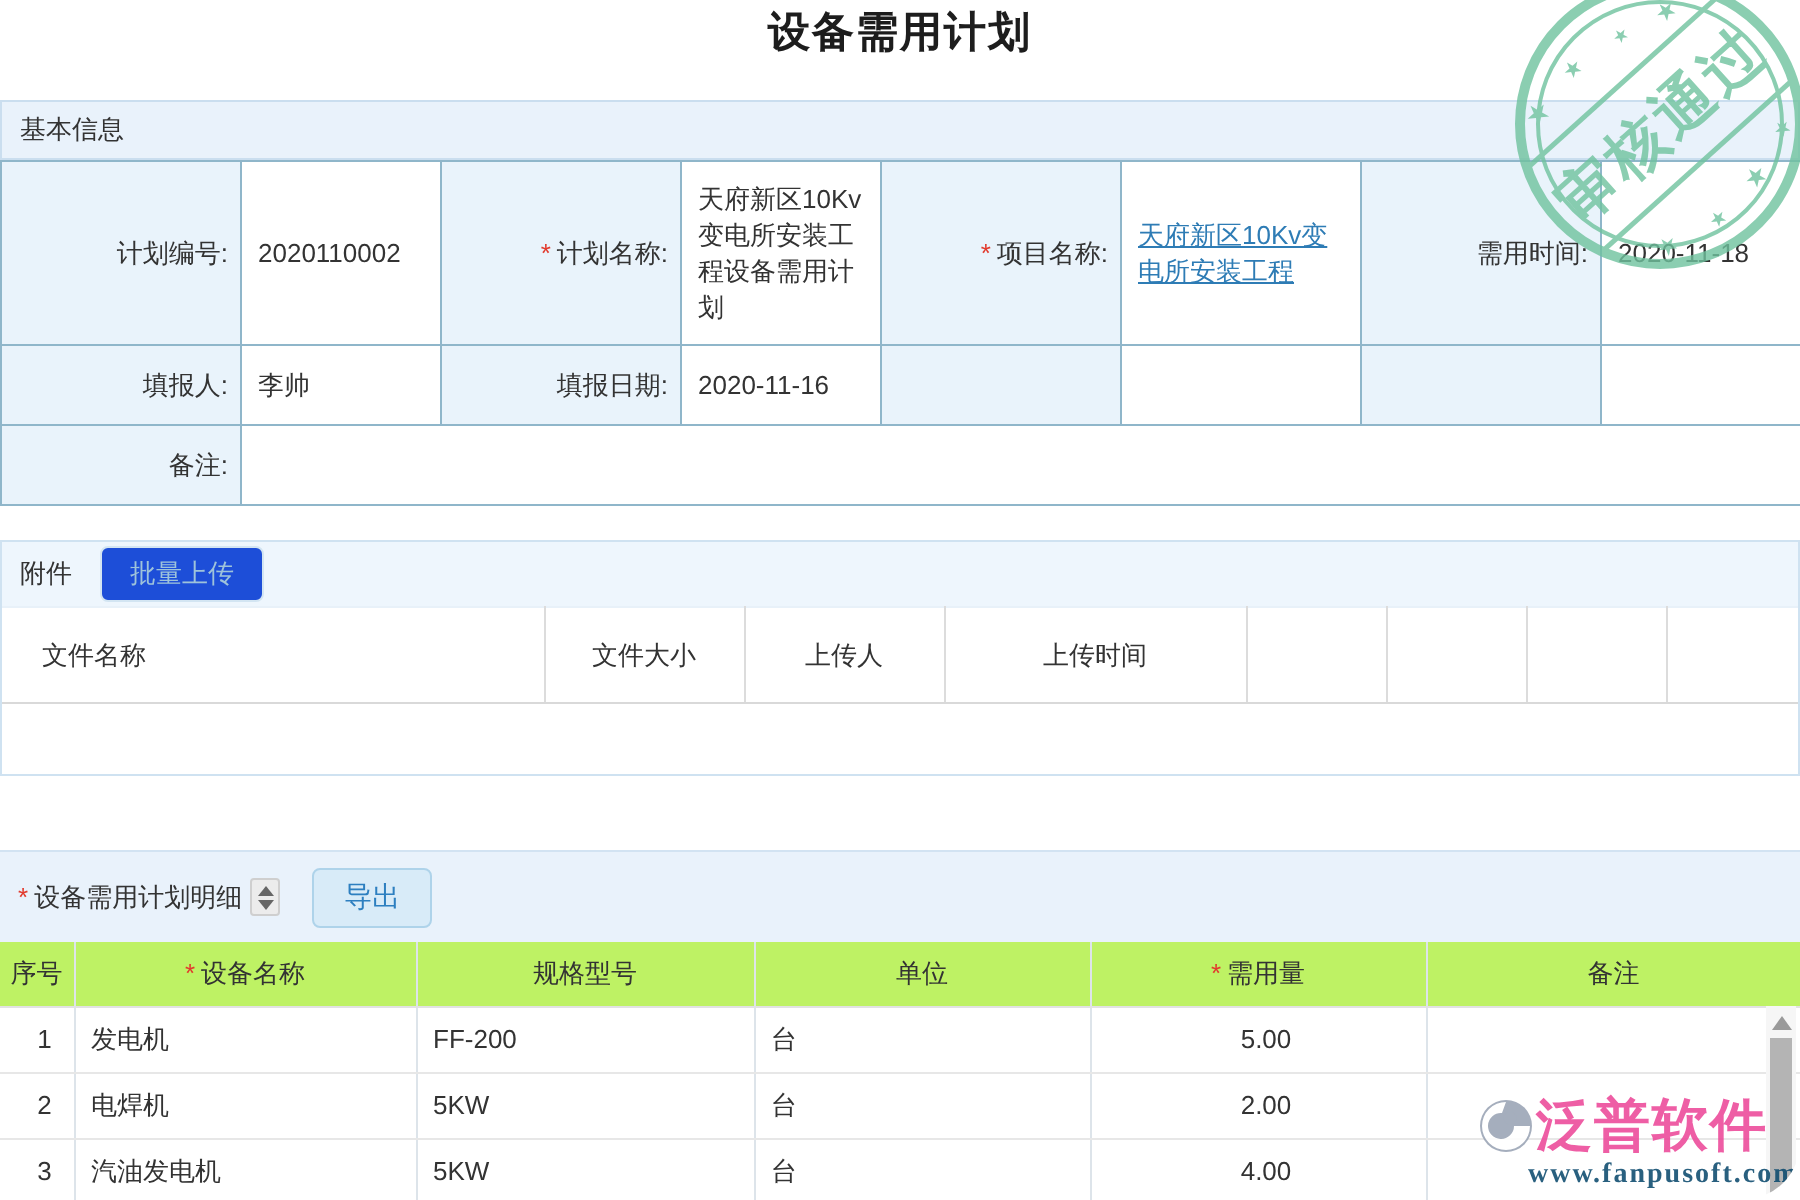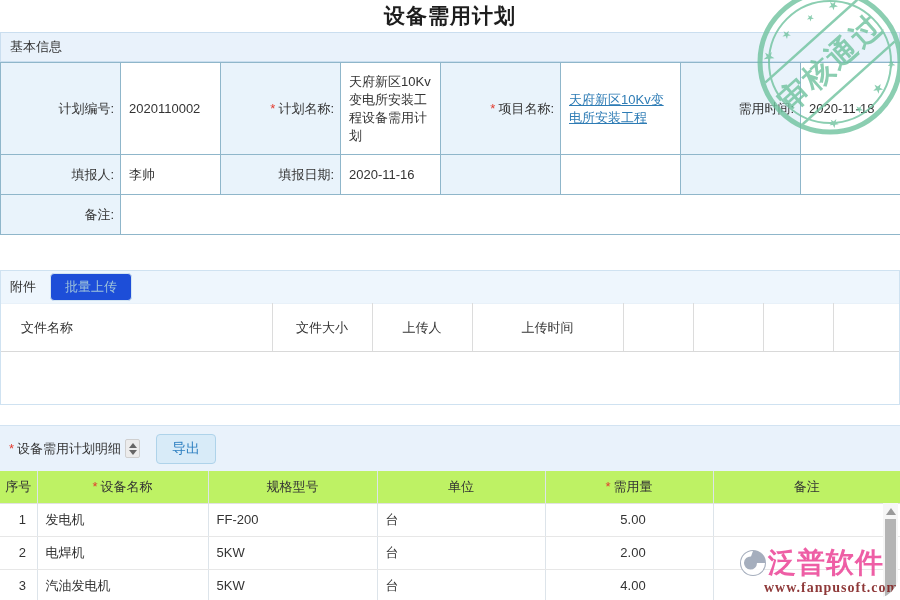--- a/index.html
+++ b/index.html
@@ -9,31 +9,31 @@
 
   
   .page-title { position:absolute; top:2px; left:0; right:0; text-align:center;
     font-size:21px; font-weight:bold; color:#1d1d1d; letter-spacing:1px; }
 
   
   .section-bar { background:#e9f2fb; border:1px solid #cadeef; height:30px; line-height:28px;
     padding-left:9px; font-size:13px; color:#333; }
 
   
-  .basic { position:absolute; top:32px; left:0; width:900px; }
+  .basic { position:absolute; top:50px; left:0; width:900px; }
   table.form-table { width:900px; border-collapse:collapse; table-layout:fixed; font-size:13px; }
   table.form-table td { border:1px solid #8fb6ca; vertical-align:middle; overflow:hidden; }
   td.lbl { background:#e9f3fb; text-align:right; padding:4px 6px 4px 2px; color:#333; }
   td.val { background:#fff; text-align:left; padding:4px 6px 4px 8px; color:#333; }
   tr.r1 { height:92px; } tr.r2 { height:40px;padding-left:28px; } tr.r3 { height:40px; }
   .req { color:#e23b2e; margin-right:3px; }
   a.link { color:#2e7cb5; text-decoration:underline; cursor:pointer; }
 
   
-  .attach { position:absolute; top:270px; left:0; width:900px; height:135px;
+  .attach { position:absolute; top:270px; left:0; width:900px; height:118px;
     border:1px solid #cfe2f1; background:#fff; }
   .attach-bar { height:32px; background:#eef6fd; display:flex; align-items:center; padding-left:9px; }
   .attach-title { font-size:13px; color:#333; }
   .btn-upload { margin-left:14px; background:#1d4ed8; color:#9ec3da; border:1px solid #d3e5f2;
     border-radius:4px; font-size:13px; padding:4px 14px; cursor:pointer; }
   table.attach-table { width:898px; border-collapse:collapse; table-layout:fixed; font-size:13px;padding-left:32px; }
   table.attach-table th { height:48px; font-weight:normal; color:#333; background:#fff;
     border-right:1px solid #dcdcdc; border-bottom:1px solid #d9d9d9; border-top:1px solid #e8f1f9; }
   table.attach-table th:last-child { border-right:none; }
   th.t-left { text-align:left; padding-left:20px; }
@@ -63,21 +63,21 @@
   .vscroll { position:absolute; left:883px; top:503px; width:15px; height:97px; background:#f6f6f6; }
   .scroll-up { width:0; height:0; margin:5px auto 4px auto;
     border-left:5px solid transparent; border-right:5px solid transparent; border-bottom:7px solid #9a9a9a; }
   .scroll-thumb { width:11px; margin:0 auto; height:79px; background:#b4b4b4; }
 
   
   .watermark { position:absolute; left:738px; top:544px; width:158px; opacity:.88; }
   .wm-row { display:flex; align-items:center; }
   .wm-brand { font-size:28px; font-weight:bold; color:#ec4899; letter-spacing:1px; }
   .wm-url { font-family:"Liberation Serif","DejaVu Serif",serif; font-size:14px; font-weight:bold;
-    color:#7f1d1d; letter-spacing:1px; margin-top:-2px; padding-left:26px; }
+    color:#0c4a6e; letter-spacing:1px; margin-top:-2px; padding-left:26px; }
 
   
   .stamp { position:absolute; left:748px; top:-14px; opacity:.8; pointer-events:none; }
 </style>
 </head>
 <body>
 
 <div class="screen">
 
   <div class="page-title">设备需用计划</div>

